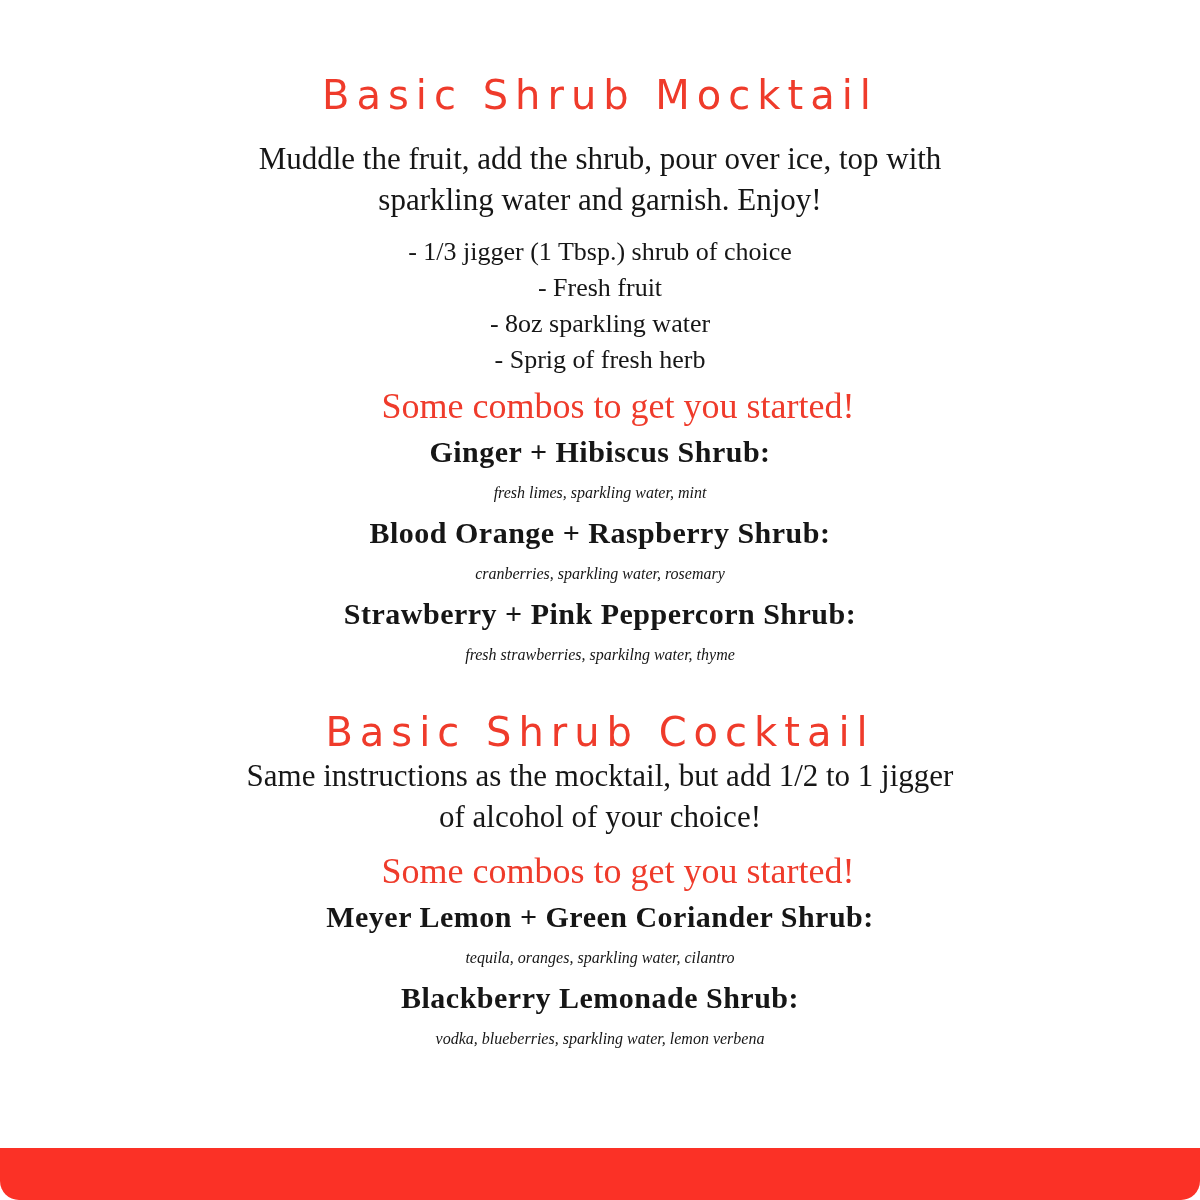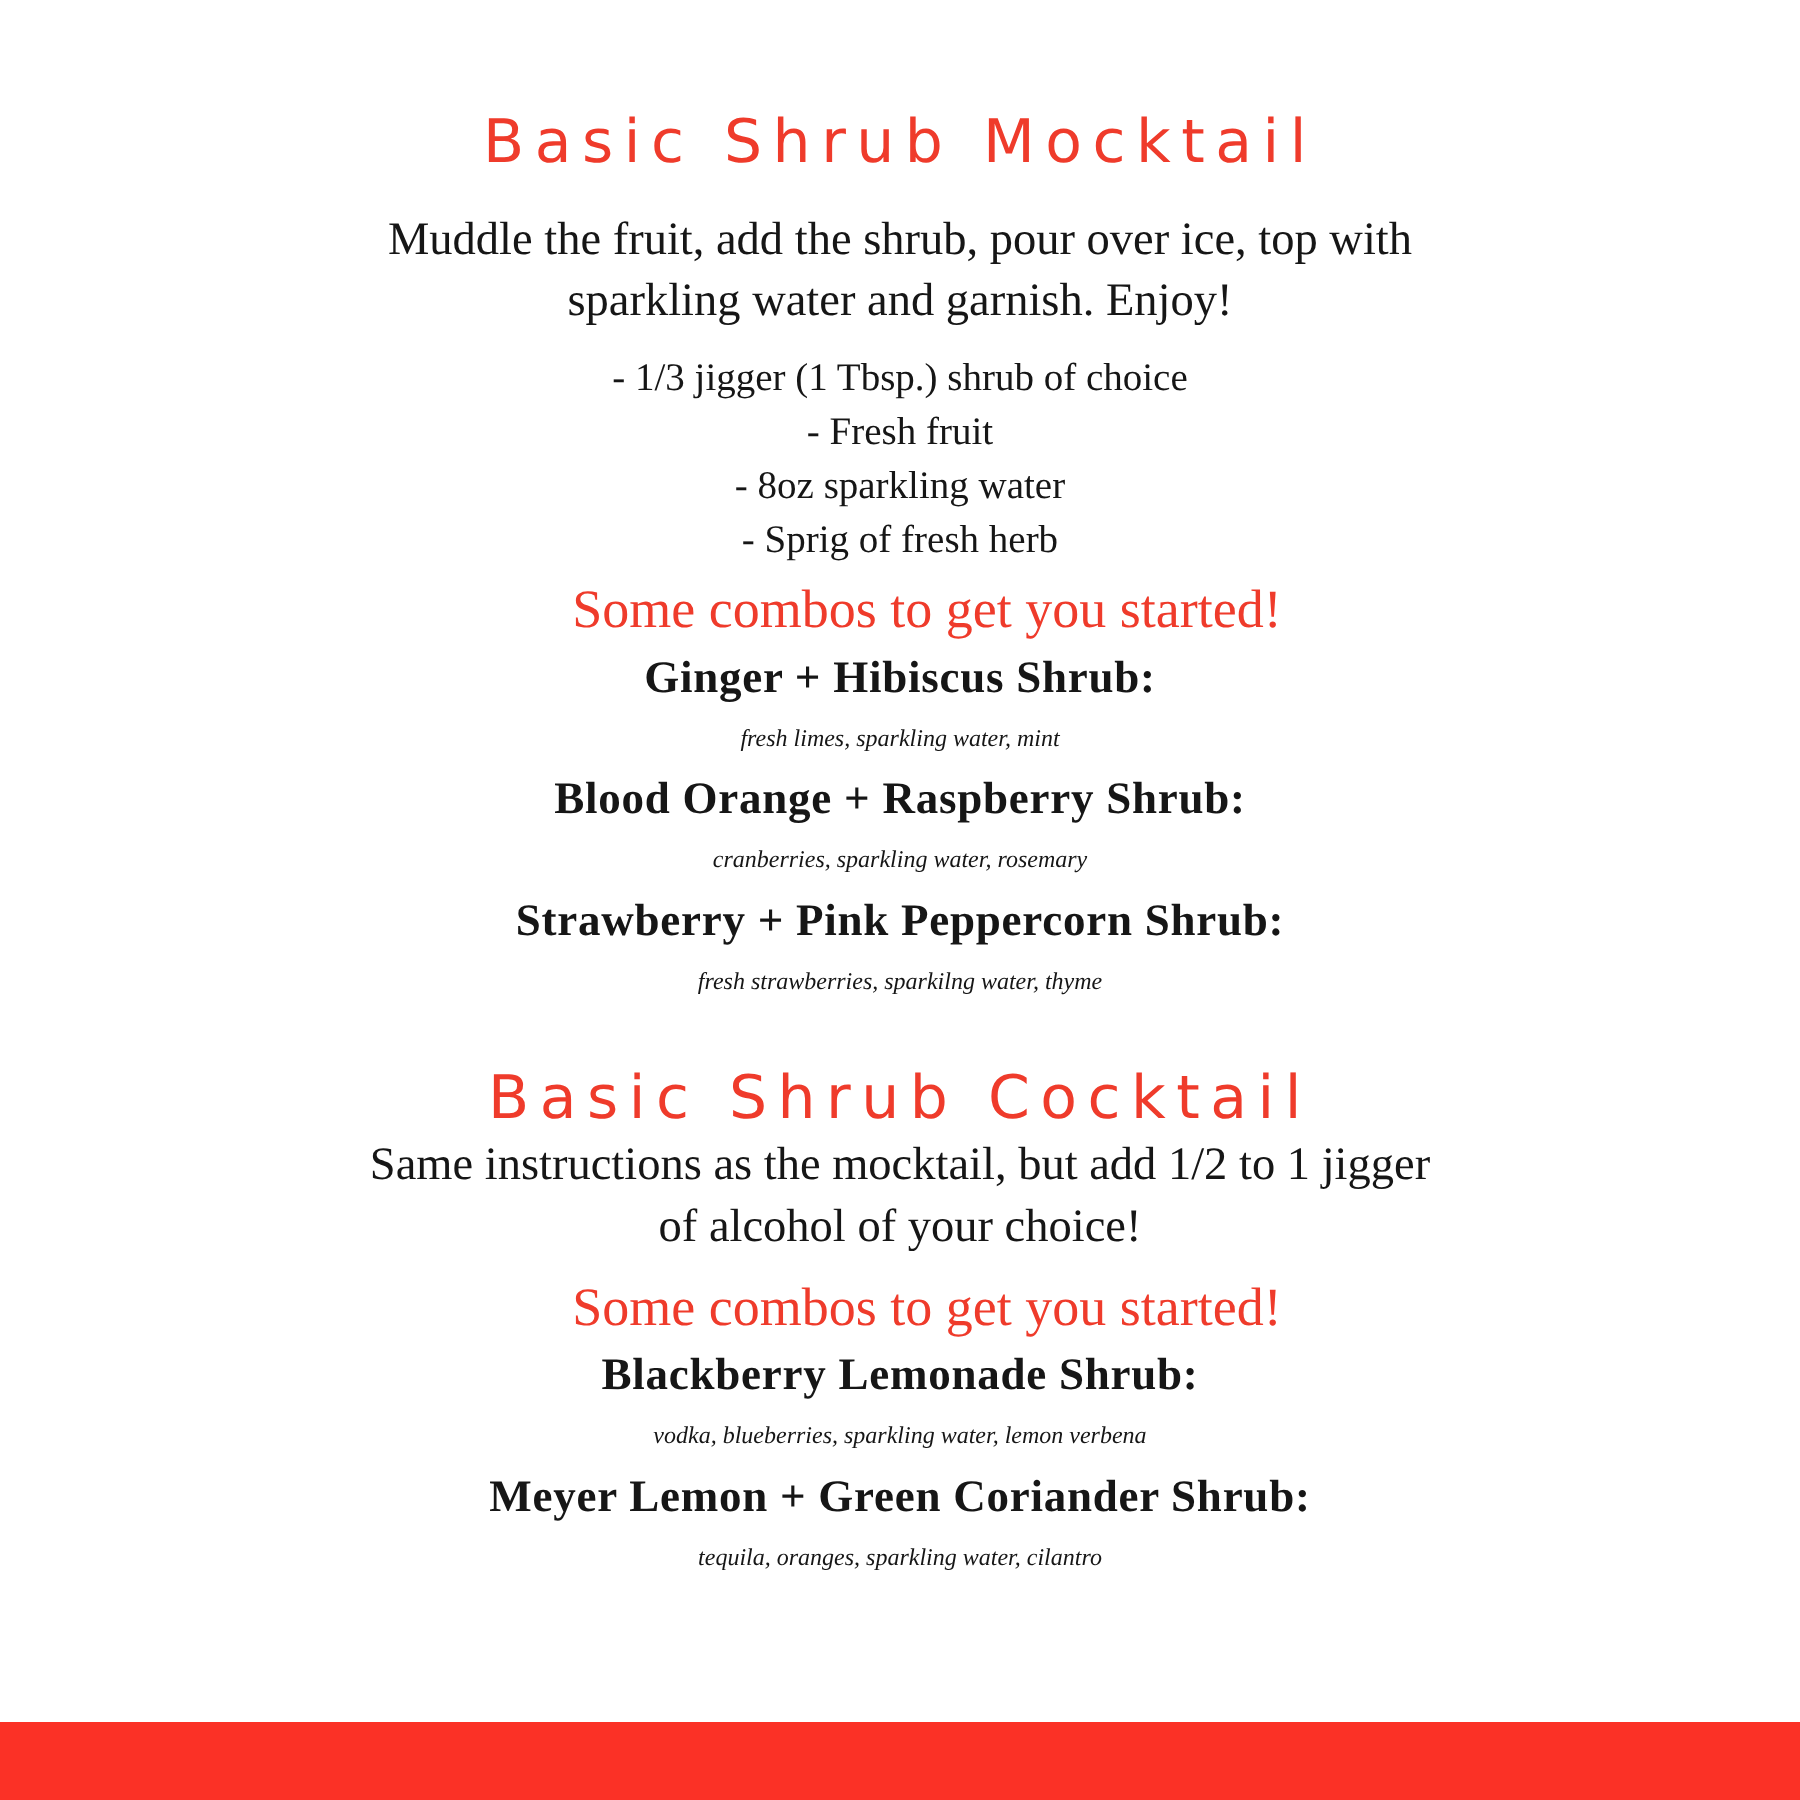--- a/index.html
+++ b/index.html
@@ -8,20 +8,21 @@
     background: #ffffff;
   }
   .page {
     position: relative;
     width: 1200px;
     height: 1200px;
     background: #ffffff;
     overflow: hidden;
     font-family: "Liberation Serif", serif;
     color: #161616;
+    border-radius: 19px;
   }
   .content {
     padding-top: 72px;
     text-align: center;
   }
   .section-title {
     font-family: "DejaVu Sans", sans-serif;
     font-weight: 500;
     font-size: 40px;
     letter-spacing: 7px;
@@ -110,25 +111,25 @@
       </div>
     </section>
 
     <section class="section-cocktail">
       <h1 class="section-title">Basic Shrub Cocktail</h1>
       <p class="instructions">Same instructions as the mocktail, but add 1/2 to 1 jigger of alcohol of your choice!</p>
 
       <p class="combos-heading">Some combos to get you started!</p>
 
       <div>
+        <p class="combo-name">Meyer Lemon + Green Coriander Shrub:</p>
+        <p class="combo-detail">tequila, oranges, sparkling water, cilantro</p>
+      </div>
+      <div>
         <p class="combo-name">Blackberry Lemonade Shrub:</p>
         <p class="combo-detail">vodka, blueberries, sparkling water, lemon verbena</p>
-      </div>
-      <div>
-        <p class="combo-name">Meyer Lemon + Green Coriander Shrub:</p>
-        <p class="combo-detail">tequila, oranges, sparkling water, cilantro</p>
       </div>
     </section>
 
   </div>
 
   <div class="footer-bar"></div>
 </div>
 
 </body></html>

